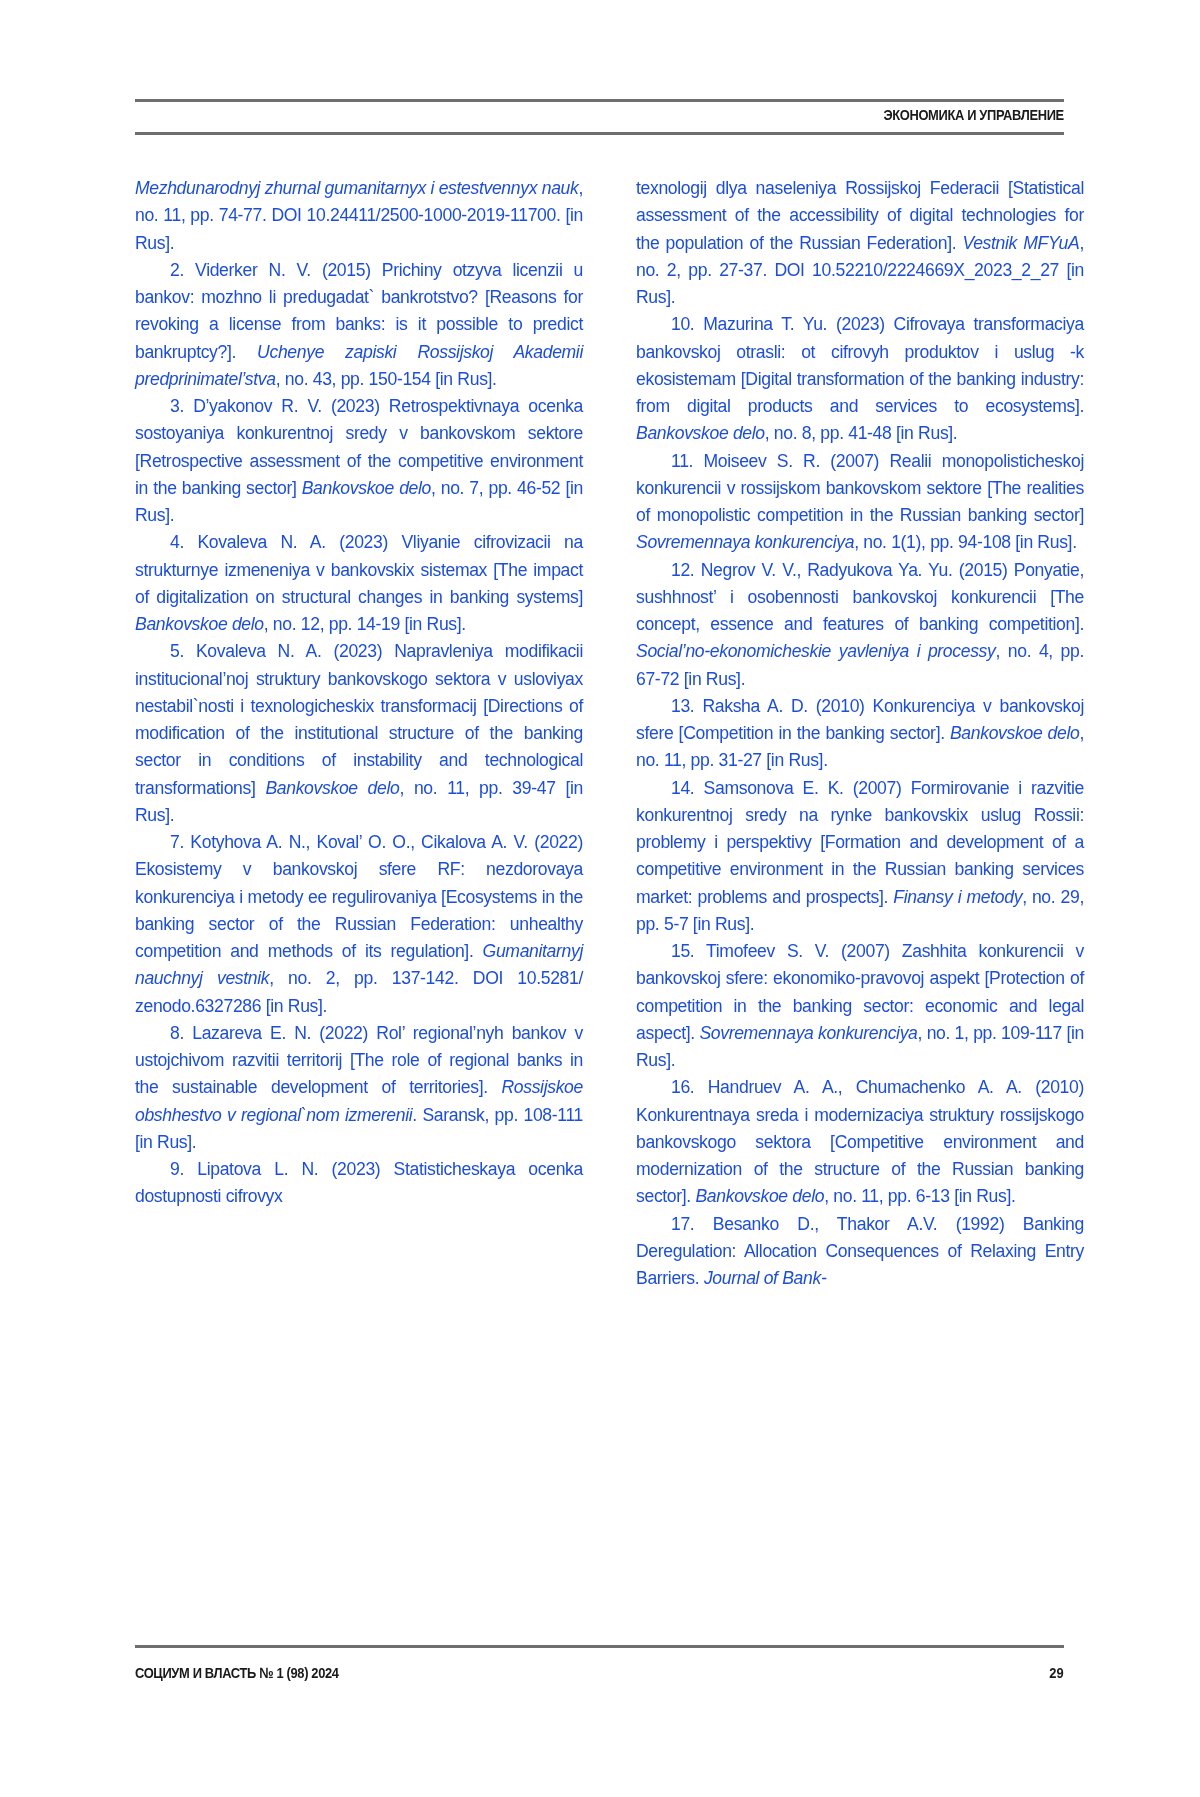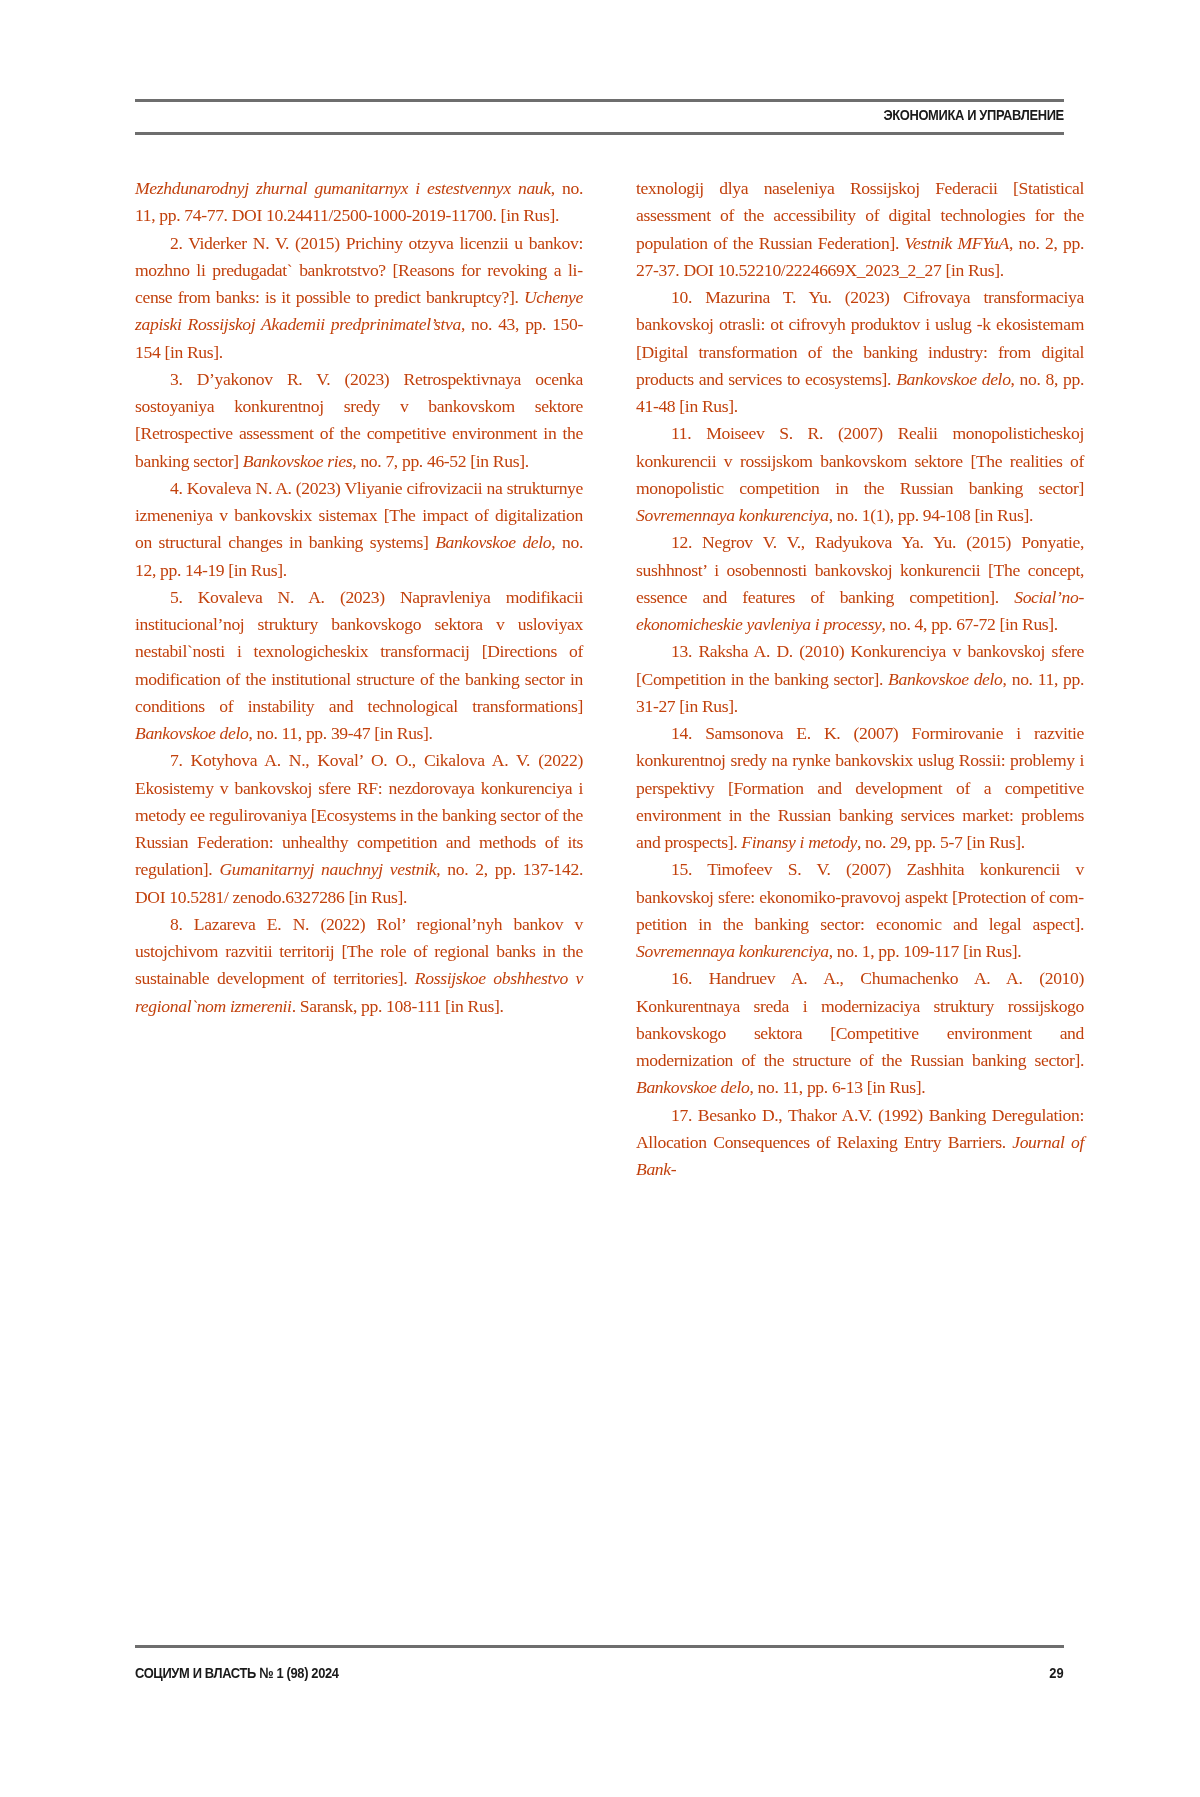--- a/index.html
+++ b/index.html
@@ -21,45 +21,46 @@
     transform: scaleX(0.86); transform-origin: left center;
   }
   .footer-right {
     position: absolute; top: 1664px; right: 136px;
     font-family: "Liberation Sans", sans-serif; font-weight: bold;
     font-size: 15px; color: #1a1a1a;
     transform: scaleX(0.86); transform-origin: right center;
   }
   .column {
     position: absolute; top: 175px; width: 448px;
-    font-family: Liberation Serif, serif; font-size: 17.6px;
-    line-height: 27.25px; color: #c2410c; text-align: justify;
+    font-family: Liberation Sans, sans-serif; font-size: 17.6px;
+    line-height: 27.25px; color: #1d4ed8; text-align: justify;
     hyphens: manual; letter-spacing: -0.35px; word-spacing: 0px;
   }
   .column.left { left: 135px; }
   .column.right { left: 636px; }
   .ref { margin: 0; text-indent: 35px; }
   .ref.cont { text-indent: 0; }
   .ref em { font-style: italic; }
 </style>
 </head>
 <body>
 
 <div class="rule top1"></div>
 <div class="running-head">ЭКОНОМИКА И УПРАВЛЕНИЕ</div>
 <div class="rule top2"></div>
 
 <div class="column left">
   <p class="ref cont"><span></span><em>Mezhdunarodnyj zhurnal gumanitarnyx i estestvennyx nauk</em><span>, no. 11, pp. 74-77. DOI 10.24411/2500-1000-2019-11700. [in Rus].</span></p>
   <p class="ref"><span>2. Viderker N. V. (2015) Prichiny otzyva licenzii u bankov: mozhno li predugadat` bankrotstvo? [Reasons for revoking a li­cense from banks: is it possible to predict bankruptcy?]. </span><em>Uchenye zapiski Rossijskoj Akademii predprinimatel’stva</em><span>, no. 43, pp. 150-154 [in Rus].</span></p>
-  <p class="ref"><span>3. D’yakonov R. V. (2023) Retrospek­tivnaya ocenka sostoyaniya konkurentnoj sredy v bankovskom sektore [Retrospec­tive assessment of the competitive envi­ronment in the banking sector] </span><em>Bankovs­koe ries</em><span>, no. 7, pp. 46-52 [in Rus].</span></p>
+  <p class="ref"><span>3. D’yakonov R. V. (2023) Retrospek­tivnaya ocenka sostoyaniya konkurentnoj sredy v bankovskom sektore [Retrospec­tive assessment of the competitive envi­ronment in the banking sector] </span><em>Bankovs­koe delo</em><span>, no. 7, pp. 46-52 [in Rus].</span></p>
   <p class="ref"><span>4. Kovaleva N. A. (2023) Vliyanie ci­frovizacii na strukturnye izmeneniya v bankovskix sistemax [The impact of digi­talization on structural changes in bank­ing systems] </span><em>Bankovskoe delo</em><span>, no. 12, pp. 14-19 [in Rus].</span></p>
   <p class="ref"><span>5. Kovaleva N. A. (2023) Napravleni­ya modifikacii institucional’noj struk­tury bankovskogo sektora v usloviyax nestabil`nosti i texnologicheskix transfor­macij [Directions of modification of the in­stitutional structure of the banking sector in conditions of instability and technologi­cal transformations] </span><em>Bankovskoe delo</em><span>, no. 11, pp. 39-47 [in Rus].</span></p>
   <p class="ref"><span>7. Kotyhova A. N., Koval’ O. O., Cika­lova A. V. (2022) Ekosistemy v bankovs­koj sfere RF: nezdorovaya konkurenciya i metody ee regulirovaniya [Ecosystems in the banking sector of the Russian Federa­tion: unhealthy competition and methods of its regulation]. </span><em>Gumanitarnyj nauchnyj vestnik</em><span>, no. 2, pp. 137-142. DOI 10.5281/ zenodo.6327286 [in Rus].</span></p>
   <p class="ref"><span>8. Lazareva E. N. (2022) Rol’ regional’nyh bankov v ustojchivom raz­vitii territorij [The role of regional banks in the sustainable development of territo­ries]. </span><em>Rossijskoe obshhestvo v regional`nom izmerenii</em><span>. Saransk, pp. 108-111 [in Rus].</span></p>
+  <p class="ref"><span>9. Lipatova L. N. (2023) Statistich­eskaya ocenka dostupnosti cifrovyx </span><em></em><span></span></p>
 </div>
 
 <div class="column right">
     <p class="ref cont"><span>texnologij dlya naseleniya Rossijskoj Federacii [Statistical assessment of the accessibility of digital technologies for the population of the Russian Federa­tion]. </span><em>Vestnik MFYuA</em><span>, no. 2, pp. 27-37. DOI 10.52210/2224669X_2023_2_27 [in Rus].</span></p>
   <p class="ref"><span>10. Mazurina T. Yu. (2023) Cifrovaya transformaciya bankovskoj otrasli: ot ci­frovyh produktov i uslug -k ekosistemam [Digital transformation of the banking in­dustry: from digital products and services to ecosystems]. </span><em>Bankovskoe delo</em><span>, no. 8, pp. 41-48 [in Rus].</span></p>
   <p class="ref"><span>11. Moiseev S. R. (2007) Realii monopo­listicheskoj konkurencii v rossijskom bank­ovskom sektore [The realities of monopo­listic competition in the Russian banking sector] </span><em>Sovremennaya konkurenciya</em><span>, no. 1(1), pp. 94-108 [in Rus].</span></p>
   <p class="ref"><span>12. Negrov V. V., Radyukova Ya. Yu. (2015) Ponyatie, sushhnost’ i osobennosti bankovskoj konkurencii [The concept, es­sence and features of banking competi­tion]. </span><em>Social’no-ekonomicheskie yavleniya i processy</em><span>, no. 4, pp. 67-72 [in Rus].</span></p>
   <p class="ref"><span>13. Raksha A. D. (2010) Konkurenciya v bankovskoj sfere [Competition in the banking sector]. </span><em>Bankovskoe delo</em><span>, no. 11, pp. 31-27 [in Rus].</span></p>
   <p class="ref"><span>14. Samsonova E. K. (2007) Formiro­vanie i razvitie konkurentnoj sredy na rynke bankovskix uslug Rossii: problemy i perspektivy [Formation and development of a competitive environment in the Rus­sian banking services market: problems and prospects]. </span><em>Finansy i metody</em><span>, no. 29, pp. 5-7 [in Rus].</span></p>
   <p class="ref"><span>15. Timofeev S. V. (2007) Zashhita konkurencii v bankovskoj sfere: ekono­miko-pravovoj aspekt [Protection of com­petition in the banking sector: economic and legal aspect]. </span><em>Sovremennaya konkuren­ciya</em><span>, no. 1, pp. 109-117 [in Rus].</span></p>

